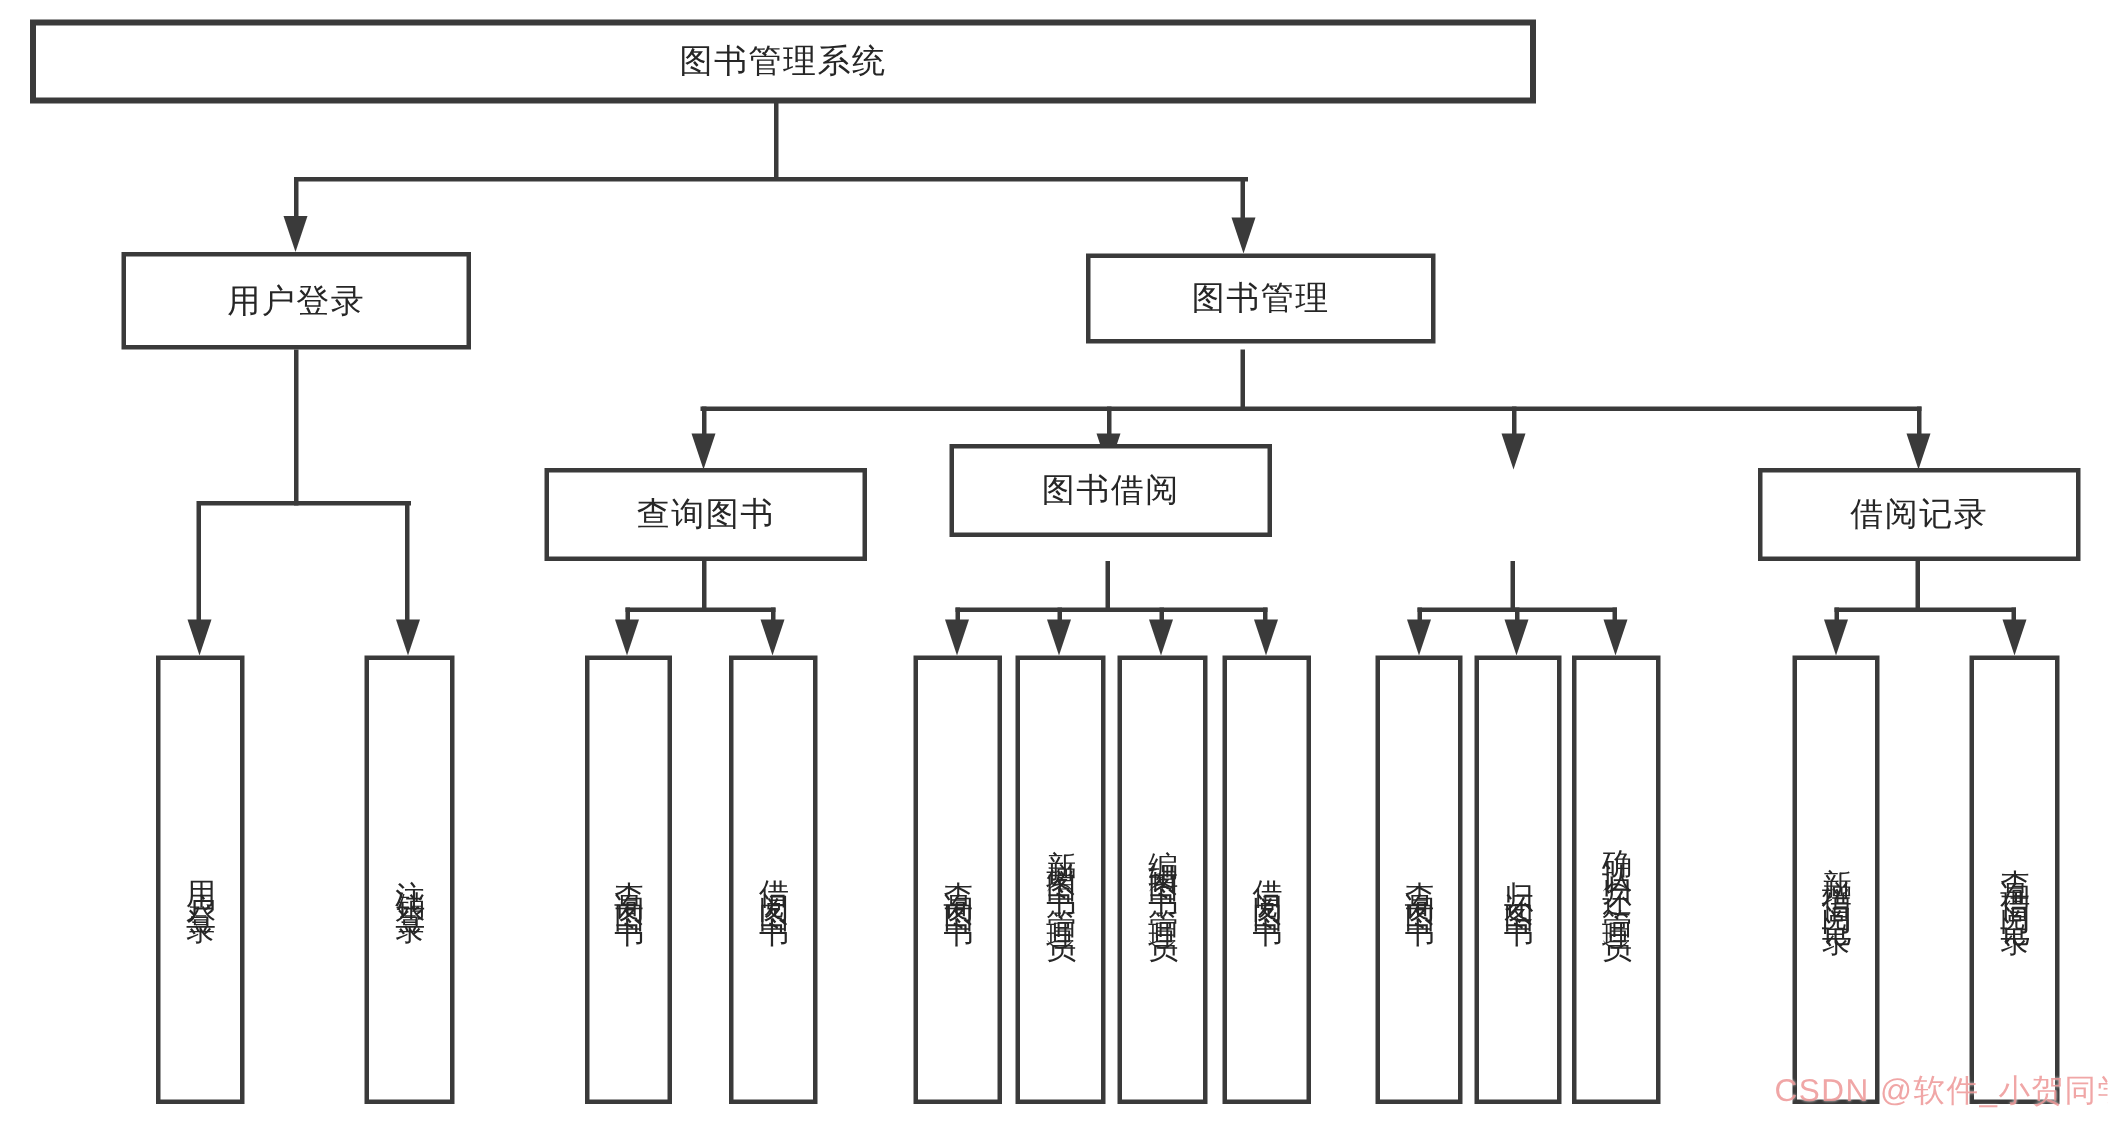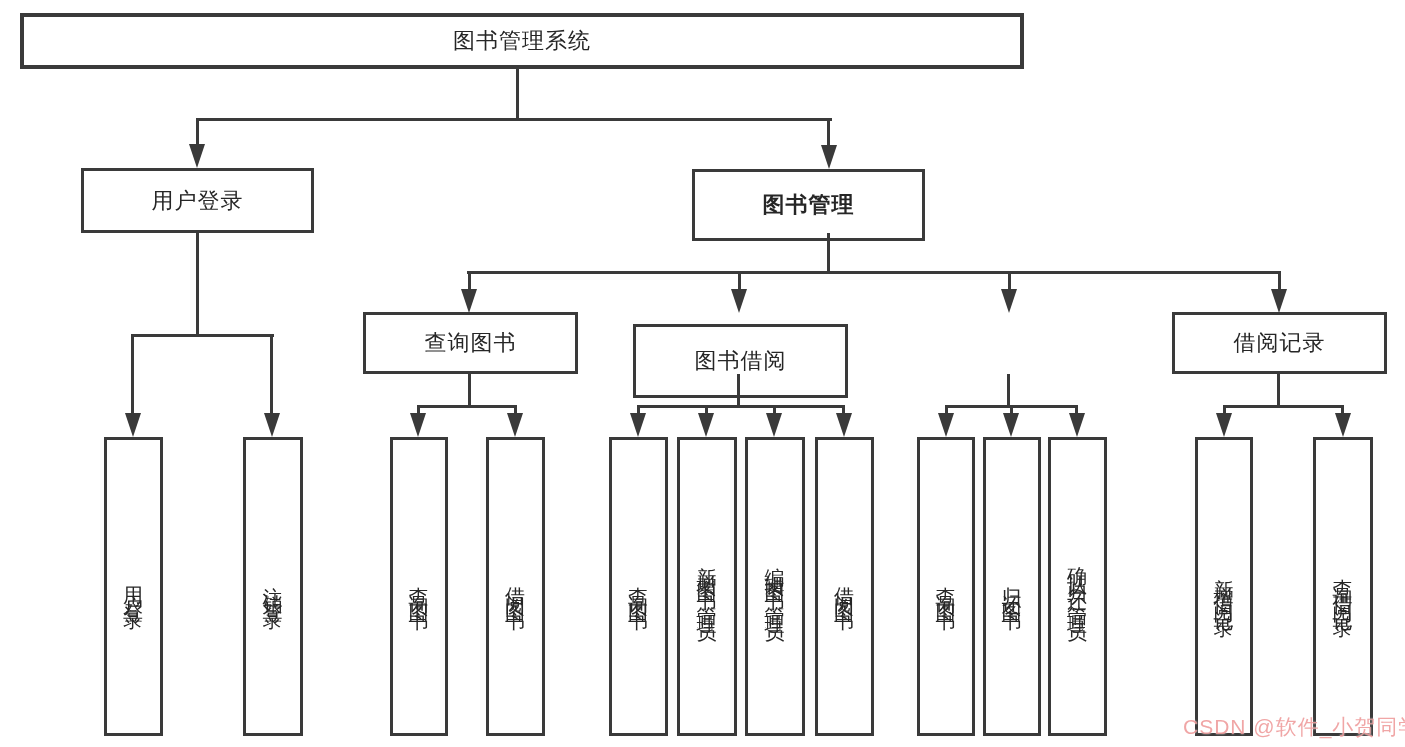--- a/index.html
+++ b/index.html
@@ -37,42 +37,42 @@
   <div class="node root-node" style="left:20px;top:13px;width:1004px;height:56px;">图书管理系统</div>
 
   <div class="ln" style="left:516px;top:68px;width:3px;height:52px;"></div>
   <div class="ln" style="left:196px;top:118px;width:636px;height:3px;"></div>
   <div class="ln" style="left:196px;top:118px;width:3px;height:28px;"></div>
   <div class="ln" style="left:827px;top:118px;width:3px;height:29px;"></div>
   <div class="ar" style="left:189px;top:144px;"></div>
   <div class="ar" style="left:821px;top:145px;"></div>
 
   <div class="node" style="left:81px;top:168px;width:233px;height:65px;">用户登录</div>
-  <div class="node" style="left:692px;top:169px;width:233px;height:72px;font-weight:bold;">图书管理</div>
+  <div class="node" style="left:724px;top:169px;width:233px;height:60px;">图书管理</div>
 
   <div class="ln" style="left:196px;top:233px;width:3px;height:104px;"></div>
   <div class="ln" style="left:132px;top:334px;width:142px;height:3px;"></div>
   <div class="ln" style="left:131px;top:334px;width:3px;height:82px;"></div>
   <div class="ln" style="left:270px;top:334px;width:3px;height:82px;"></div>
   <div class="ar" style="left:125px;top:413px;"></div>
   <div class="ar" style="left:264px;top:413px;"></div>
 
   <div class="ln" style="left:827px;top:233px;width:3px;height:40px;"></div>
   <div class="ln" style="left:467px;top:271px;width:814px;height:3px;"></div>
   <div class="ln" style="left:468px;top:271px;width:3px;height:19px;"></div>
   <div class="ln" style="left:738px;top:271px;width:3px;height:19px;"></div>
   <div class="ln" style="left:1008px;top:271px;width:3px;height:19px;"></div>
   <div class="ln" style="left:1278px;top:271px;width:3px;height:19px;"></div>
   <div class="ar" style="left:461px;top:289px;"></div>
   <div class="ar" style="left:731px;top:289px;"></div>
   <div class="ar" style="left:1001px;top:289px;"></div>
   <div class="ar" style="left:1271px;top:289px;"></div>
 
   <div class="node" style="left:363px;top:312px;width:215px;height:62px;">查询图书</div>
-  <div class="node" style="left:633px;top:324px;width:215px;height:74px;">图书借阅</div>
+  <div class="node" style="left:633px;top:296px;width:215px;height:62px;">图书借阅</div>
   <div class="node" style="left:1172px;top:312px;width:215px;height:62px;">借阅记录</div>
 
   <div class="ln" style="left:468px;top:374px;width:3px;height:34px;"></div>
   <div class="ln" style="left:417px;top:405px;width:100px;height:3px;"></div>
   <div class="ln" style="left:417px;top:405px;width:3px;height:10px;"></div>
   <div class="ln" style="left:514px;top:405px;width:3px;height:10px;"></div>
   <div class="ar" style="left:410px;top:413px;"></div>
   <div class="ar" style="left:507px;top:413px;"></div>
 
   <div class="ln" style="left:737px;top:374px;width:3px;height:34px;"></div>

